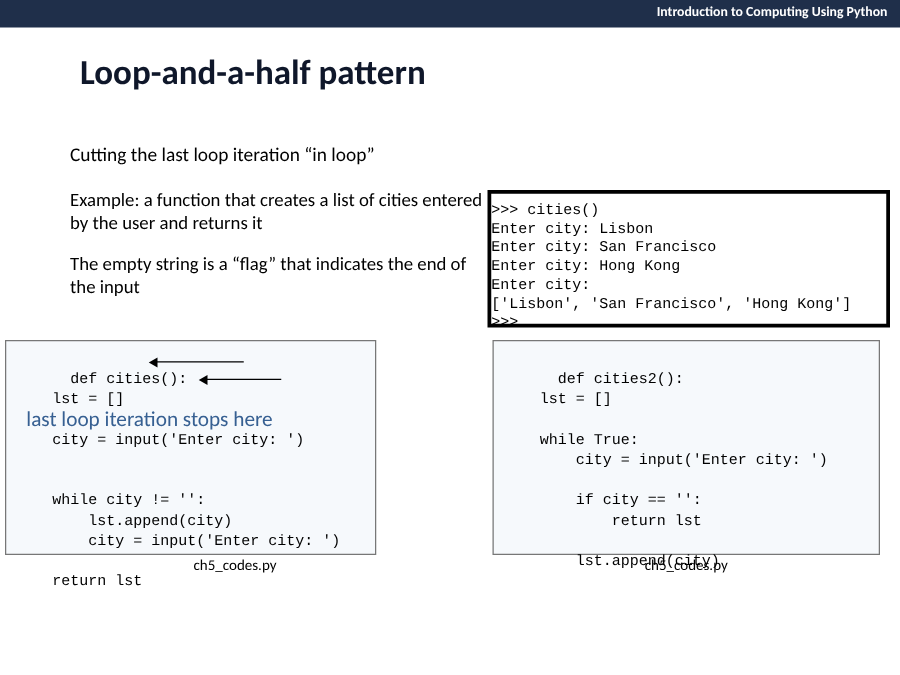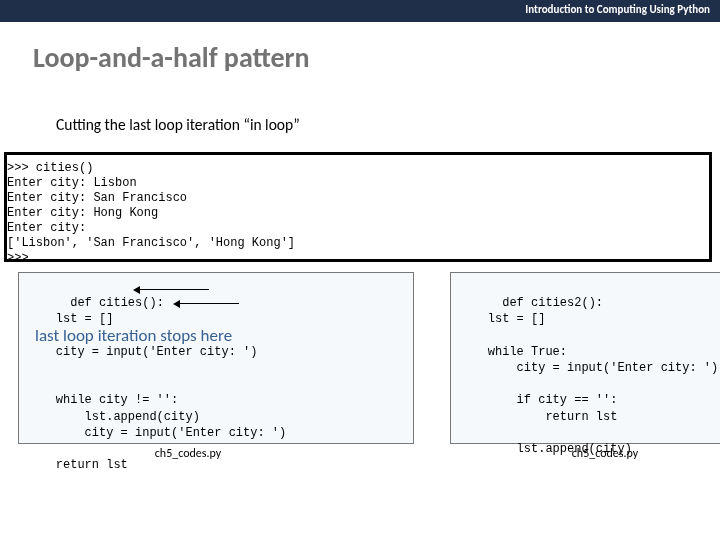--- a/index.html
+++ b/index.html
@@ -17,22 +17,22 @@
     background: #1f2f4a;
     color: #fff;
     font-size: 11px;
     text-align: right;
     padding: 3px 10px 0 0;
     font-weight: 700;
   }
   .title {
     font-size: 28px;
     font-weight: bold;
-    color: #737373;
-    margin: 18px 0 0 33px;
+    color: #0f172a;
+    margin: 18px 0 0 64px;
   }
   .subtitle {
     font-size: 15.5px;
     color: #000;
     margin: 40px 0 0 56px;
   }
   .desc-row {
     display: flex;
     margin: 18px 0 0 0;
   }
@@ -65,22 +65,22 @@
     background: #f6f9fc;
     font-family: "Courier New", monospace;
     font-size: 12px;
     white-space: pre;
     line-height: 1.35;
     position: relative;
     height: 172px;
     padding: 6px 8px;
   }
   .code-left {
-    margin-left: 18px;
-    width: 396px;
+    margin-left: 4px;
+    width: 297px;
   }
   .code-right {
     margin-left: 36px;
     width: 310px;
   }
   .overlay-note {
     position: absolute;
     left: 16px;
     top: 52px;
     color: #376092;
@@ -112,20 +112,24 @@
 
 <div class="header-bar">
   <span>Introduction to Computing Using Python</span>
 </div>
 
 <h1 class="title">Loop-and-a-half pattern</h1>
 
 <p class="subtitle">Cutting the last loop iteration “in loop”</p>
 
 <div class="desc-row">
+  <div class="desc-left">
+    <p>Example: a function that creates a list of cities entered by the user and returns it</p>
+    <p>The empty string is a “flag” that indicates the end of the input</p>
+  </div>
   <div class="console-box">&gt;&gt;&gt; cities()
 Enter city: Lisbon
 Enter city: San Francisco
 Enter city: Hong Kong
 Enter city: 
 ['Lisbon', 'San Francisco', 'Hong Kong']
 &gt;&gt;&gt;</div>
 </div>
 
 <div class="code-row">

